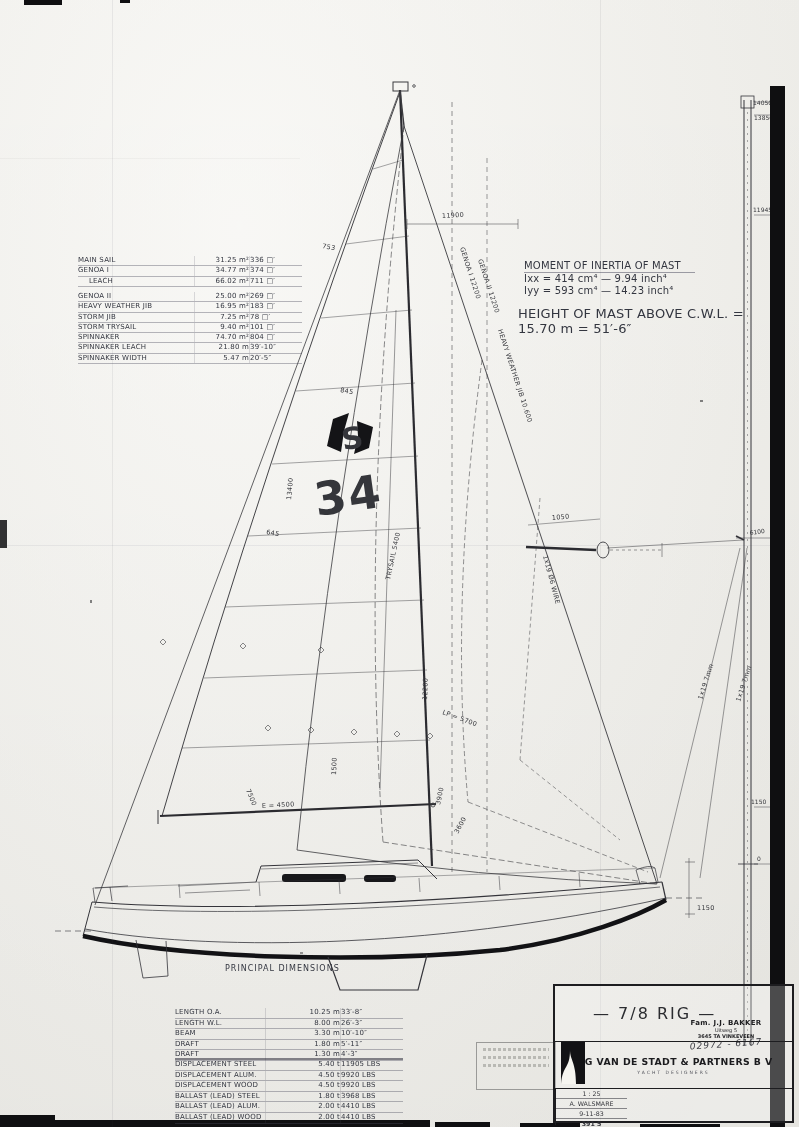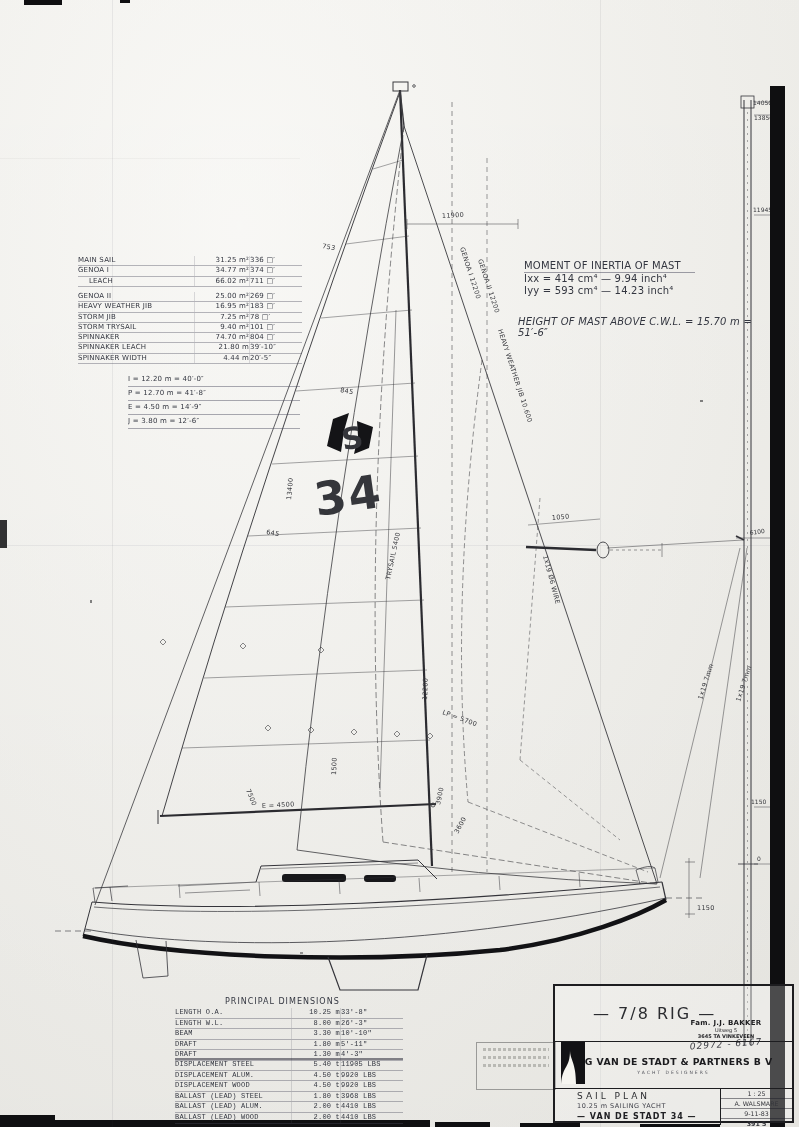--- a/index.html
+++ b/index.html
@@ -17,24 +17,24 @@
   .crease-h{position:absolute;left:0;height:1px;width:770px;background:rgba(60,60,80,.07);}
   
   .tbl{position:absolute;font-size:7px;line-height:9.3px;letter-spacing:.2px;color:#333640;}
   .trow{display:flex;border-bottom:1px solid rgba(70,70,90,.38);height:9.3px;overflow:hidden;}
   .tl{flex:1;white-space:nowrap;overflow:hidden;}
   .tm{width:54px;text-align:right;white-space:nowrap;border-left:1px solid rgba(70,70,90,.18);}
   .ti{width:52px;text-align:left;white-space:nowrap;border-left:1px solid rgba(70,70,90,.18);}
   .rigbox .trow{height:13px;line-height:12px;border-bottom:1px solid rgba(70,70,90,.45);}
   .inertia{position:absolute;left:524px;top:260px;width:230px;font-size:10px;line-height:12px;letter-spacing:.2px;color:#333640;}
   .inertia .ititle{border-bottom:1px solid rgba(70,70,90,.5);display:inline-block;padding-right:14px;}
-  .heightnote{position:absolute;left:518px;top:316px;width:250px;font-size:10px;letter-spacing:.2px;color:#333640;font-style:italic;}
-  .ptitle{position:absolute;left:225px;top:997px;font-size:8px;letter-spacing:1px;color:#333640;}
-  .ptbl .trow{height:9.6px;line-height:9.4px;font-family:Liberation Mono, monospace;}
-  .ptbl .tm{width:48px;}
+  .heightnote{position:absolute;left:518px;top:306px;width:250px;font-size:13px;letter-spacing:.2px;color:#333640;}
+  .ptitle{position:absolute;left:225px;top:964px;font-size:8px;letter-spacing:1px;color:#333640;}
+  .ptbl .trow{height:9.6px;line-height:9.4px;}
+  .ptbl .tm{width:48px;padding-left:26px;}
   .ptbl .ti{width:62px;}
   .wtbl{border-top:2px double rgba(40,40,55,.55);}
   
   .tblock{position:absolute;left:553px;top:984px;width:241px;height:139px;border:2px solid #1d1d20;box-sizing:border-box;background:rgba(255,255,255,.25);}
   .rig-label{position:absolute;left:38px;top:18px;font-size:16px;letter-spacing:2px;color:#2b2c30;}
   .stamp{position:absolute;left:112px;top:17px;width:118px;text-align:center;color:#1d1d20;margin-top:16px;}
   .stamp .s1{font-size:7px;font-weight:bold;letter-spacing:.3px;}
   .stamp .s2{font-size:5px;}
   .stamp .s3{font-size:5px;font-weight:bold;}
   .stamp .phone{font-size:9px;font-style:italic;transform:rotate(-4deg);color:#3a3b42;letter-spacing:1px;}
@@ -268,40 +268,25 @@
         <span class="tm">74.70 m²</span>
         <span class="ti">804 □′</span>
       </div>
       <div class="trow">
         <span class="tl">SPINNAKER LEACH</span>
         <span class="tm">21.80 m</span>
         <span class="ti">39′-10″</span>
       </div>
       <div class="trow">
         <span class="tl">SPINNAKER WIDTH</span>
-        <span class="tm">4.44 m</span>
+        <span class="tm">5.47 m</span>
         <span class="ti">20′-5″</span>
       </div>
     </div>
 
-  <div class="tbl rigbox" style="left:128px;top:373px;width:172px">
-
-  <div class="trow">
-        <span class="tl">I  =  12.20 m  =  40′-0″</span>
-      </div>
-      <div class="trow">
-        <span class="tl">P  =  12.70 m  =  41′-8″</span>
-      </div>
-      <div class="trow">
-        <span class="tl">E  =  4.50 m  =  14′-9″</span>
-      </div>
-      <div class="trow">
-        <span class="tl">J  =  3.80 m  =  12′-6″</span>
-      </div>
-    </div>
 
   <div class="inertia">
     <div class="ititle">MOMENT OF INERTIA OF MAST</div>
     <div>Ixx  =  414 cm⁴  —  9.94 inch⁴</div>
     <div>Iyy  =  593 cm⁴  —  14.23 inch⁴</div>
   </div>
   <div class="heightnote">HEIGHT OF MAST ABOVE C.W.L. = 15.70 m = 51′-6″</div>
 
   <div class="ptitle">PRINCIPAL DIMENSIONS</div>
   <div class="tbl ptbl" style="left:175px;top:1008px;width:228px">
@@ -384,25 +369,20 @@
       <svg class="logo" viewBox="0 0 30 42">
         <rect x="3" y="0" width="24" height="42" fill="#121215"></rect>
         <path d="M3,42 C5,22 12,27 12,8 C12,18 18,20 18,42 Z" fill="#f6f5f0"></path>
       </svg>
       <div class="comp">
         <div class="cname">E G  VAN DE STADT &amp; PARTNERS  B V</div>
         <div class="csub">YACHT DESIGNERS</div>
       </div>
     </div>
     <div class="tb-bot">
-      <div class="doccell">
-        <div class="d1">SAIL PLAN</div>
-        <div class="d2">10.25 m  SAILING YACHT</div>
-        <div class="d3">—  VAN DE STADT 34  —</div>
-      </div>
       <div class="metacell">
         <div>1 : 25</div>
         <div>A. WALSMARE</div>
         <div>9-11-83</div>
         <div>391   5</div>
       </div>
     </div>
   </div>
 
 </div>

